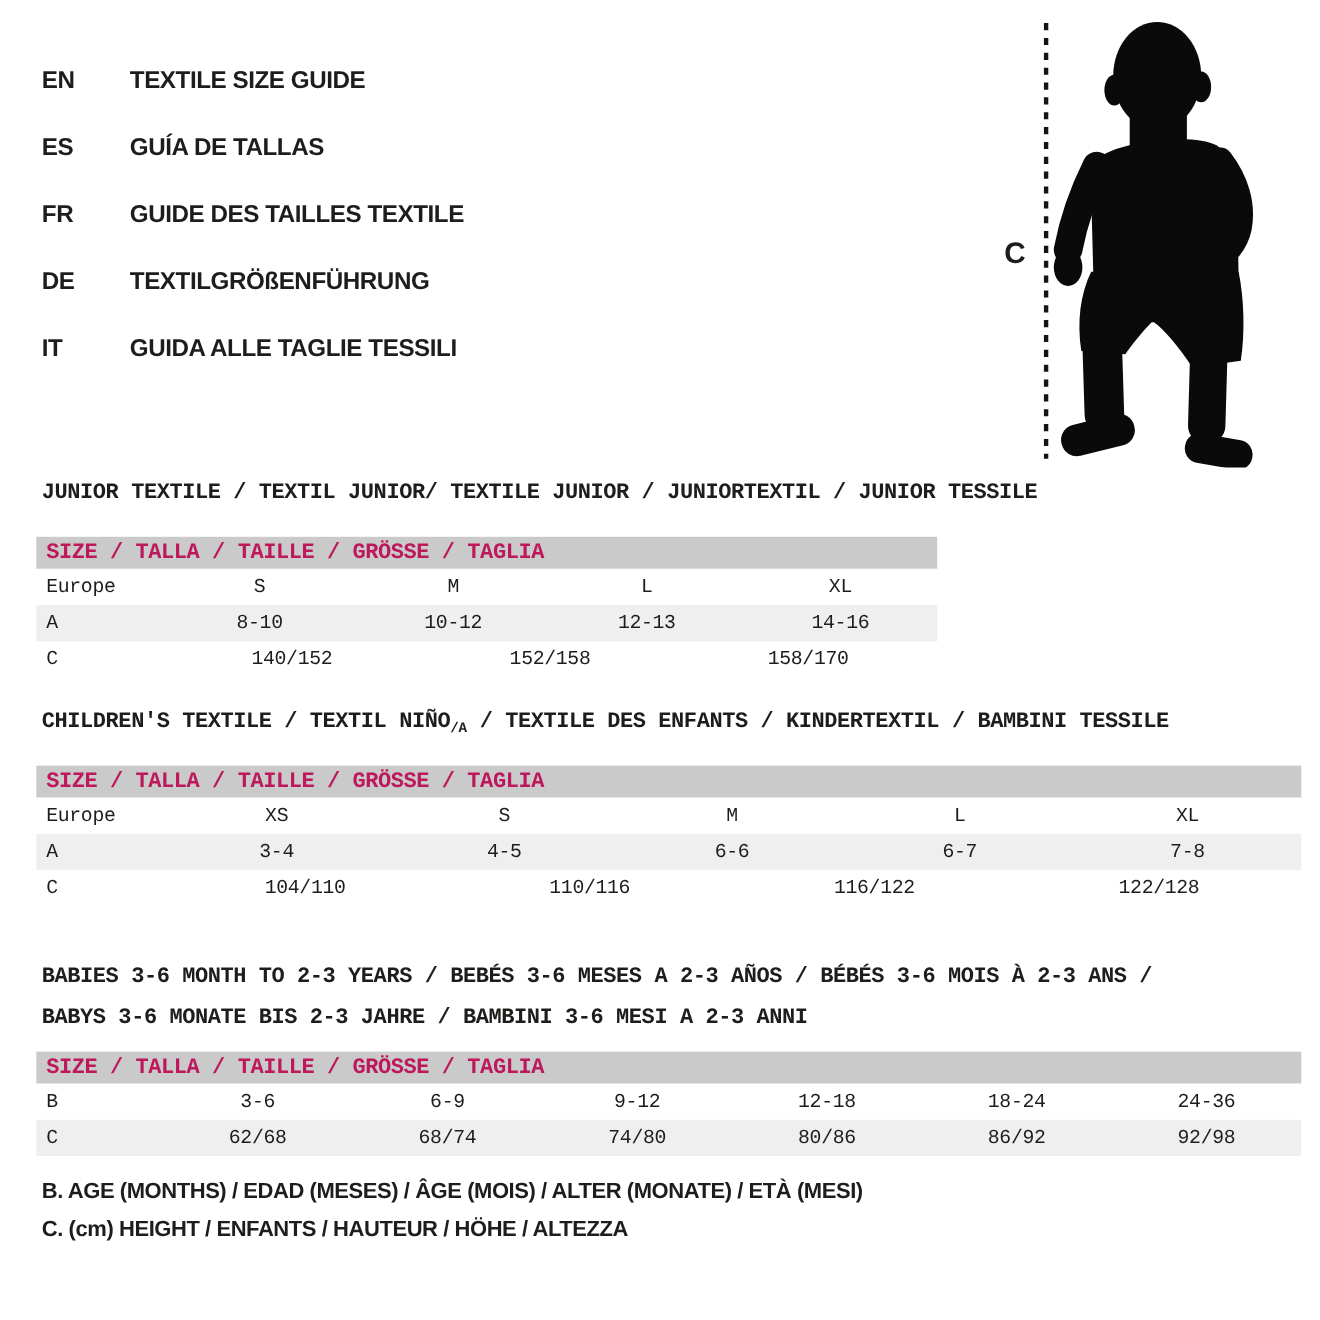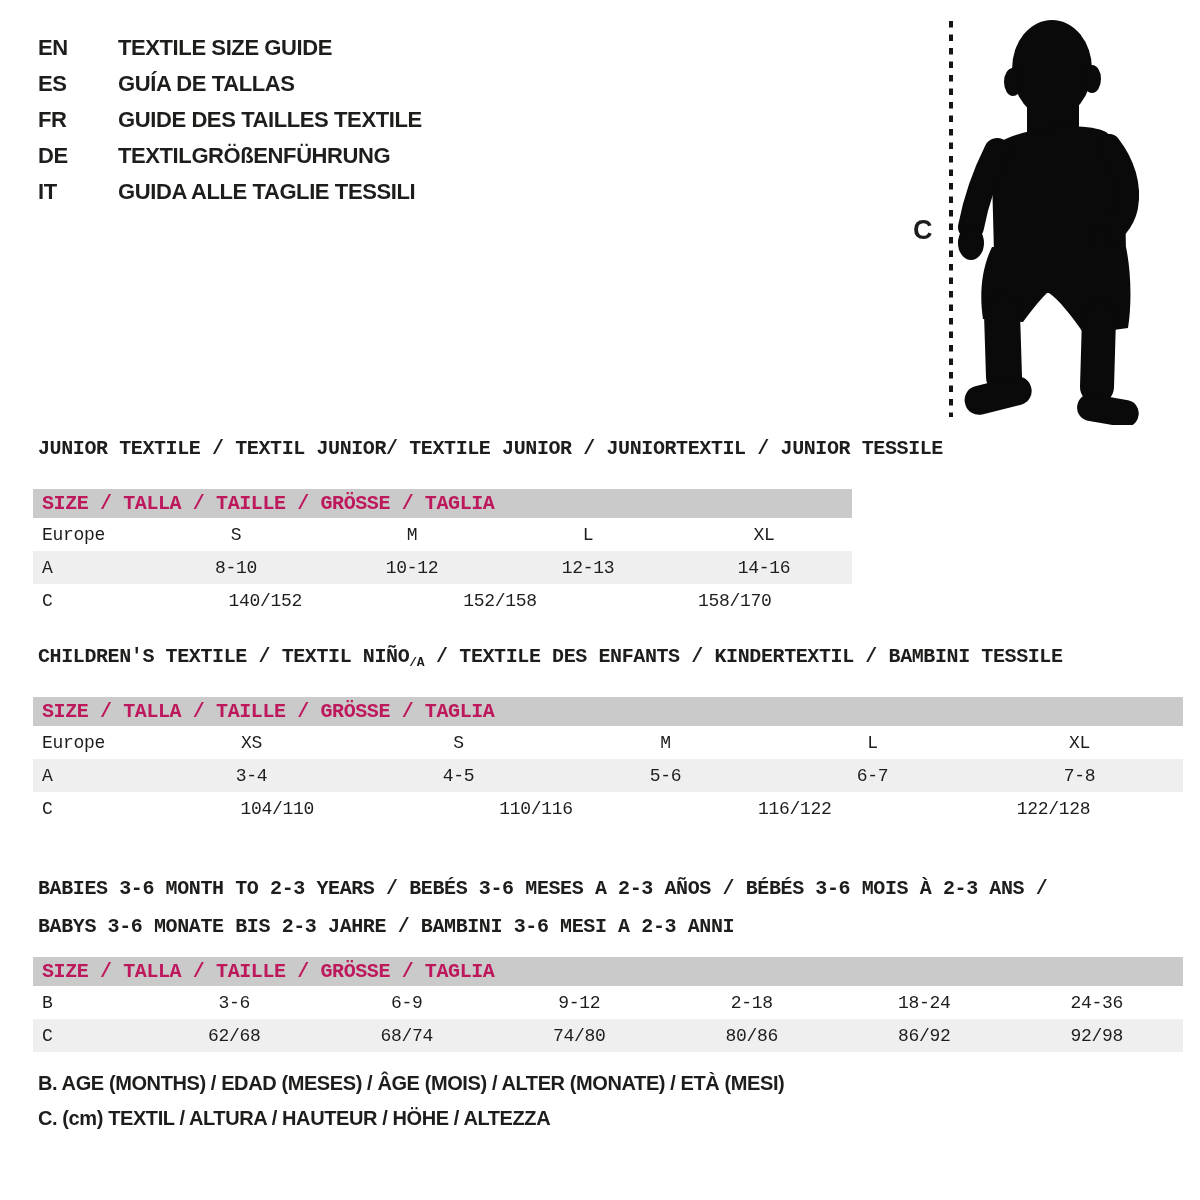--- a/index.html
+++ b/index.html
@@ -3,21 +3,21 @@
 <meta charset="utf-8">
 <style>
   html,body{margin:0;padding:0;}
   body{
     width:1200px;height:1200px;position:relative;overflow:hidden;
     background:#ffffff;color:#1d1d1b;
     font-family:"Liberation Sans", sans-serif;
   }
   
   .lang-block{position:absolute;left:38px;top:30px;}
-  .lang-row{display:flex;line-height:36px;font-size:22px;font-weight:700;letter-spacing:-0.4px;}
+  .lang-row{display:flex;line-height:36px;font-size:22px;font-weight:700;letter-spacing:-0.4px;margin-top:25px;}
   .lang-code{width:80px;flex:0 0 80px;}
   
   .figure{position:absolute;left:900px;top:15px;width:260px;height:410px;}
   .figure svg{position:absolute;left:0;top:0;}
   .height-label{position:absolute;left:13px;top:200px;font-size:27px;font-weight:700;}
   
   .section{position:absolute;left:33px;font-family:Liberation Mono, monospace;}
   .s1{top:433px;width:819px;}
   .s2{top:641px;width:1150px;}
   .s3{top:859px;width:1150px;margin-top:14px;}
@@ -142,21 +142,21 @@
         <div class="cell value">XS</div>
         <div class="cell value">S</div>
         <div class="cell value">M</div>
         <div class="cell value">L</div>
         <div class="cell value">XL</div>
       </div>
       <div class="trow shaded">
         <div class="cell label">A</div>
         <div class="cell value">3-4</div>
         <div class="cell value">4-5</div>
-        <div class="cell value">5-6</div>
+        <div class="cell value">6-6</div>
         <div class="cell value">6-7</div>
         <div class="cell value">7-8</div>
       </div>
       <div class="trow">
         <div class="cell label">C</div>
         <div class="cell value">104/110</div>
         <div class="cell value">110/116</div>
         <div class="cell value">116/122</div>
         <div class="cell value">122/128</div>
       </div>
@@ -166,32 +166,32 @@
 <div class="section s3">
   <div class="section-title"><span>BABIES 3-6 MONTH TO 2-3 YEARS / BEBÉS 3-6 MESES A 2-3 AÑOS / BÉBÉS 3-6 MOIS À 2-3 ANS /</span><span class="sub-a"></span><span></span></div>
   <div class="section-title">BABYS 3-6 MONATE BIS 2-3 JAHRE / BAMBINI 3-6 MESI A 2-3 ANNI</div>
   <div class="thead">SIZE / TALLA / TAILLE / GRÖSSE / TAGLIA</div>
   <div class="tbody">
       <div class="trow">
         <div class="cell label">B</div>
         <div class="cell value">3-6</div>
         <div class="cell value">6-9</div>
         <div class="cell value">9-12</div>
-        <div class="cell value">2-18</div>
+        <div class="cell value">12-18</div>
         <div class="cell value">18-24</div>
         <div class="cell value">24-36</div>
       </div>
       <div class="trow shaded">
         <div class="cell label">C</div>
         <div class="cell value">62/68</div>
         <div class="cell value">68/74</div>
         <div class="cell value">74/80</div>
         <div class="cell value">80/86</div>
         <div class="cell value">86/92</div>
         <div class="cell value">92/98</div>
       </div>
     </div>
 </div>
 
 <div class="notes">
   <div class="note-line">B. AGE (MONTHS) / EDAD (MESES) / ÂGE (MOIS) / ALTER (MONATE) / ETÀ (MESI)</div>
-  <div class="note-line">C. (cm) TEXTIL / ALTURA / HAUTEUR / HÖHE / ALTEZZA</div>
+  <div class="note-line">C. (cm) HEIGHT / ENFANTS / HAUTEUR / HÖHE / ALTEZZA</div>
 </div>
 
 </body></html>

